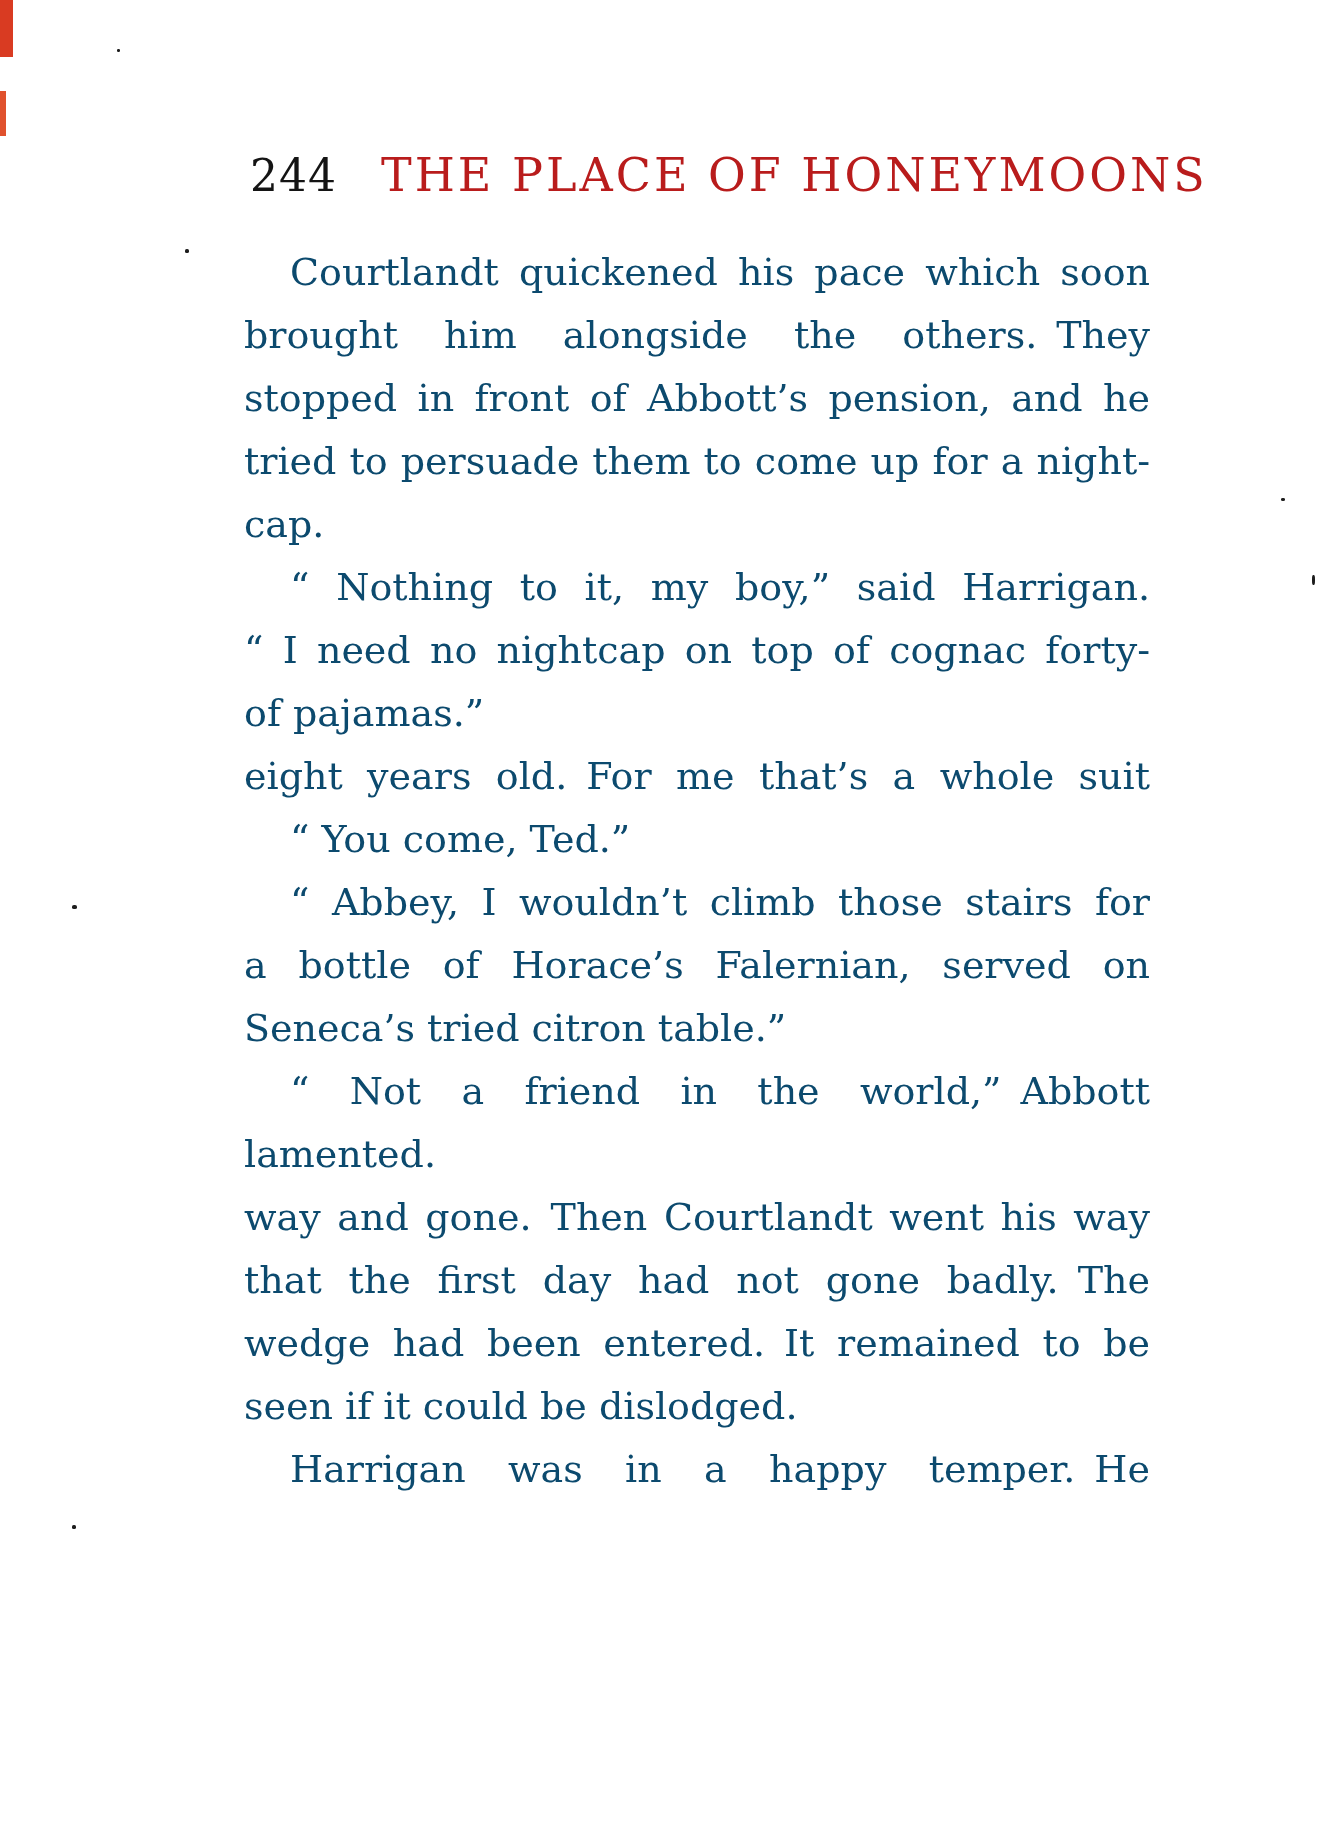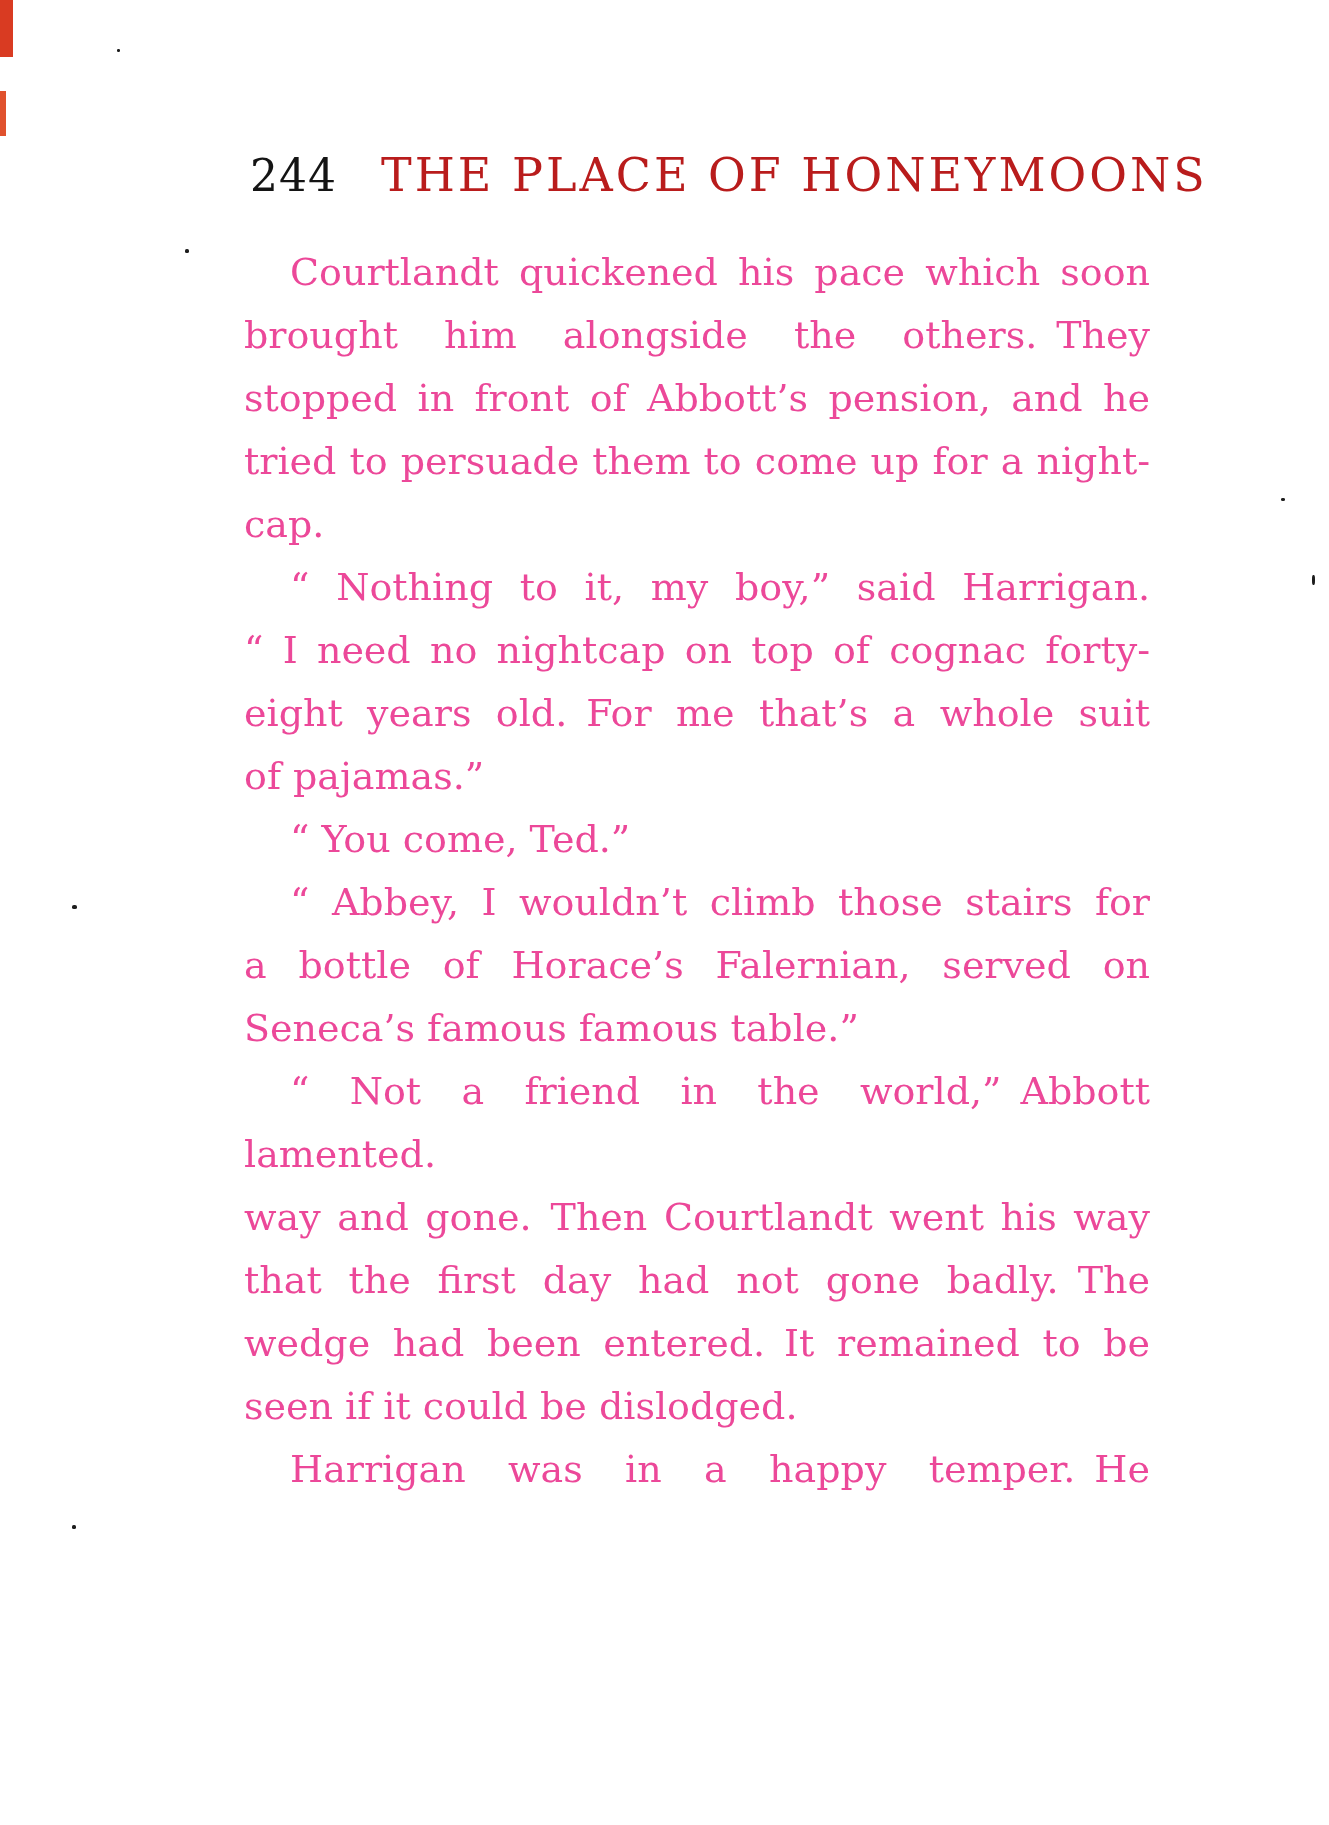--- a/index.html
+++ b/index.html
@@ -53,21 +53,21 @@
     white-space: nowrap;
     color: #b91c1c;
   }
   main.body-text {
     position: absolute;
     left: 244px;
     top: 241px;
     width: 906px;
     font-size: 38px;
     line-height: 63px;
-    color: #ec4899;
+    color: #0c4a6e;
   }
   .line {
     text-align: justify;
     text-align-last: justify;
   }
   .line.flush {
     text-align-last: left;
   }
   .line.indent {
     text-indent: 46px;
@@ -95,26 +95,26 @@
   </header>
 
   <main class="body-text" id="body-text">
       <div class="line indent">Courtlandt quickened his pace which soon</div>
       <div class="line">brought him alongside the others. They</div>
       <div class="line">stopped in front of Abbott’s pension, and he</div>
       <div class="line">tried to persuade them to come up for a night-</div>
       <div class="line flush">cap.</div>
       <div class="line indent">“ Nothing to it, my boy,” said Harrigan.</div>
       <div class="line">“ I need no nightcap on top of cognac forty-</div>
+      <div class="line flush">of pajamas.”</div>
       <div class="line">eight years old. For me that’s a whole suit</div>
-      <div class="line flush">of pajamas.”</div>
       <div class="line indent flush">“ You come, Ted.”</div>
       <div class="line indent">“ Abbey, I wouldn’t climb those stairs for</div>
       <div class="line">a bottle of Horace’s Falernian, served on</div>
-      <div class="line flush">Seneca’s famous famous table.”</div>
+      <div class="line flush">Seneca’s tried citron table.”</div>
       <div class="line indent">“ Not a friend in the world,” Abbott</div>
       <div class="line flush">lamented.</div>
       <div class="line">way and gone. Then Courtlandt went his way</div>
       <div class="line">that the first day had not gone badly. The</div>
       <div class="line">wedge had been entered. It remained to be</div>
       <div class="line flush">seen if it could be dislodged.</div>
       <div class="line indent">Harrigan was in a happy temper. He</div>
     </main>
 
 </div>

